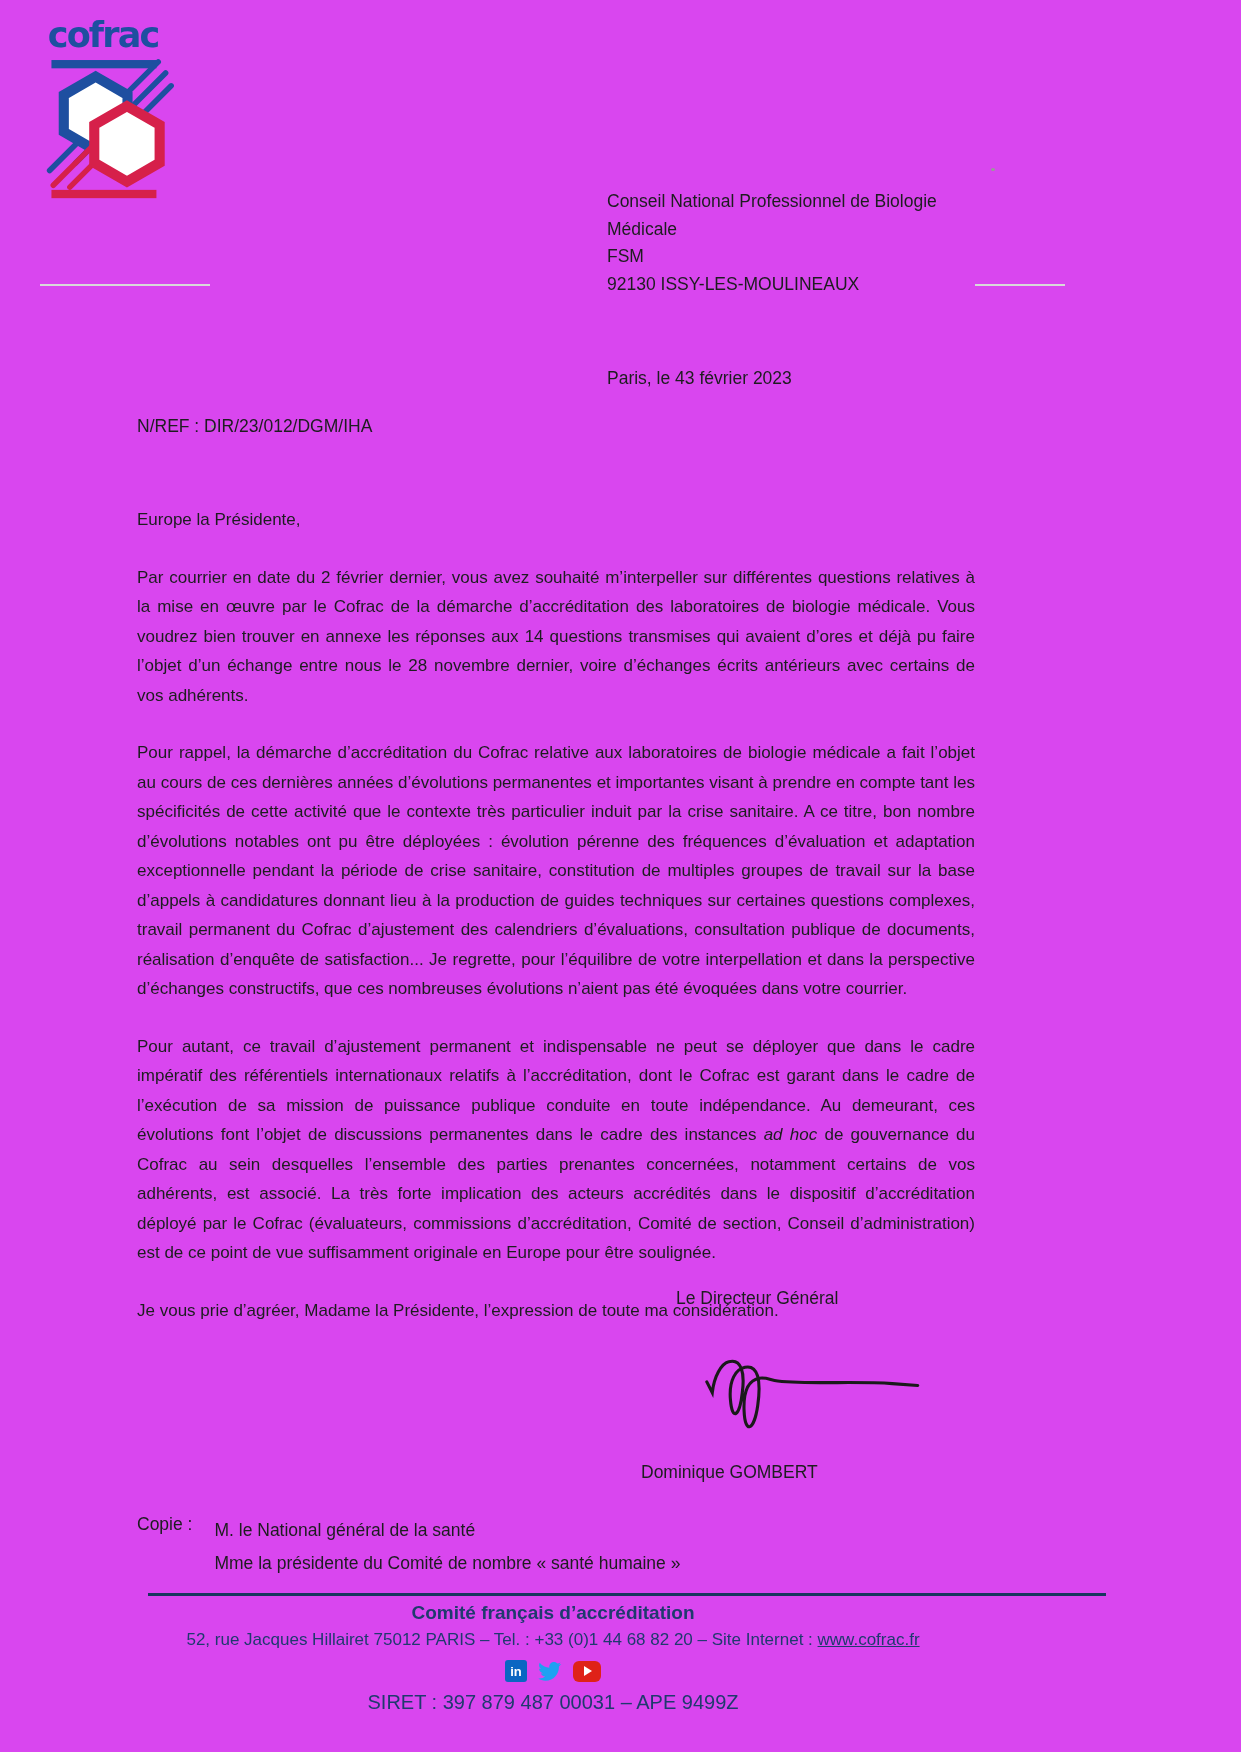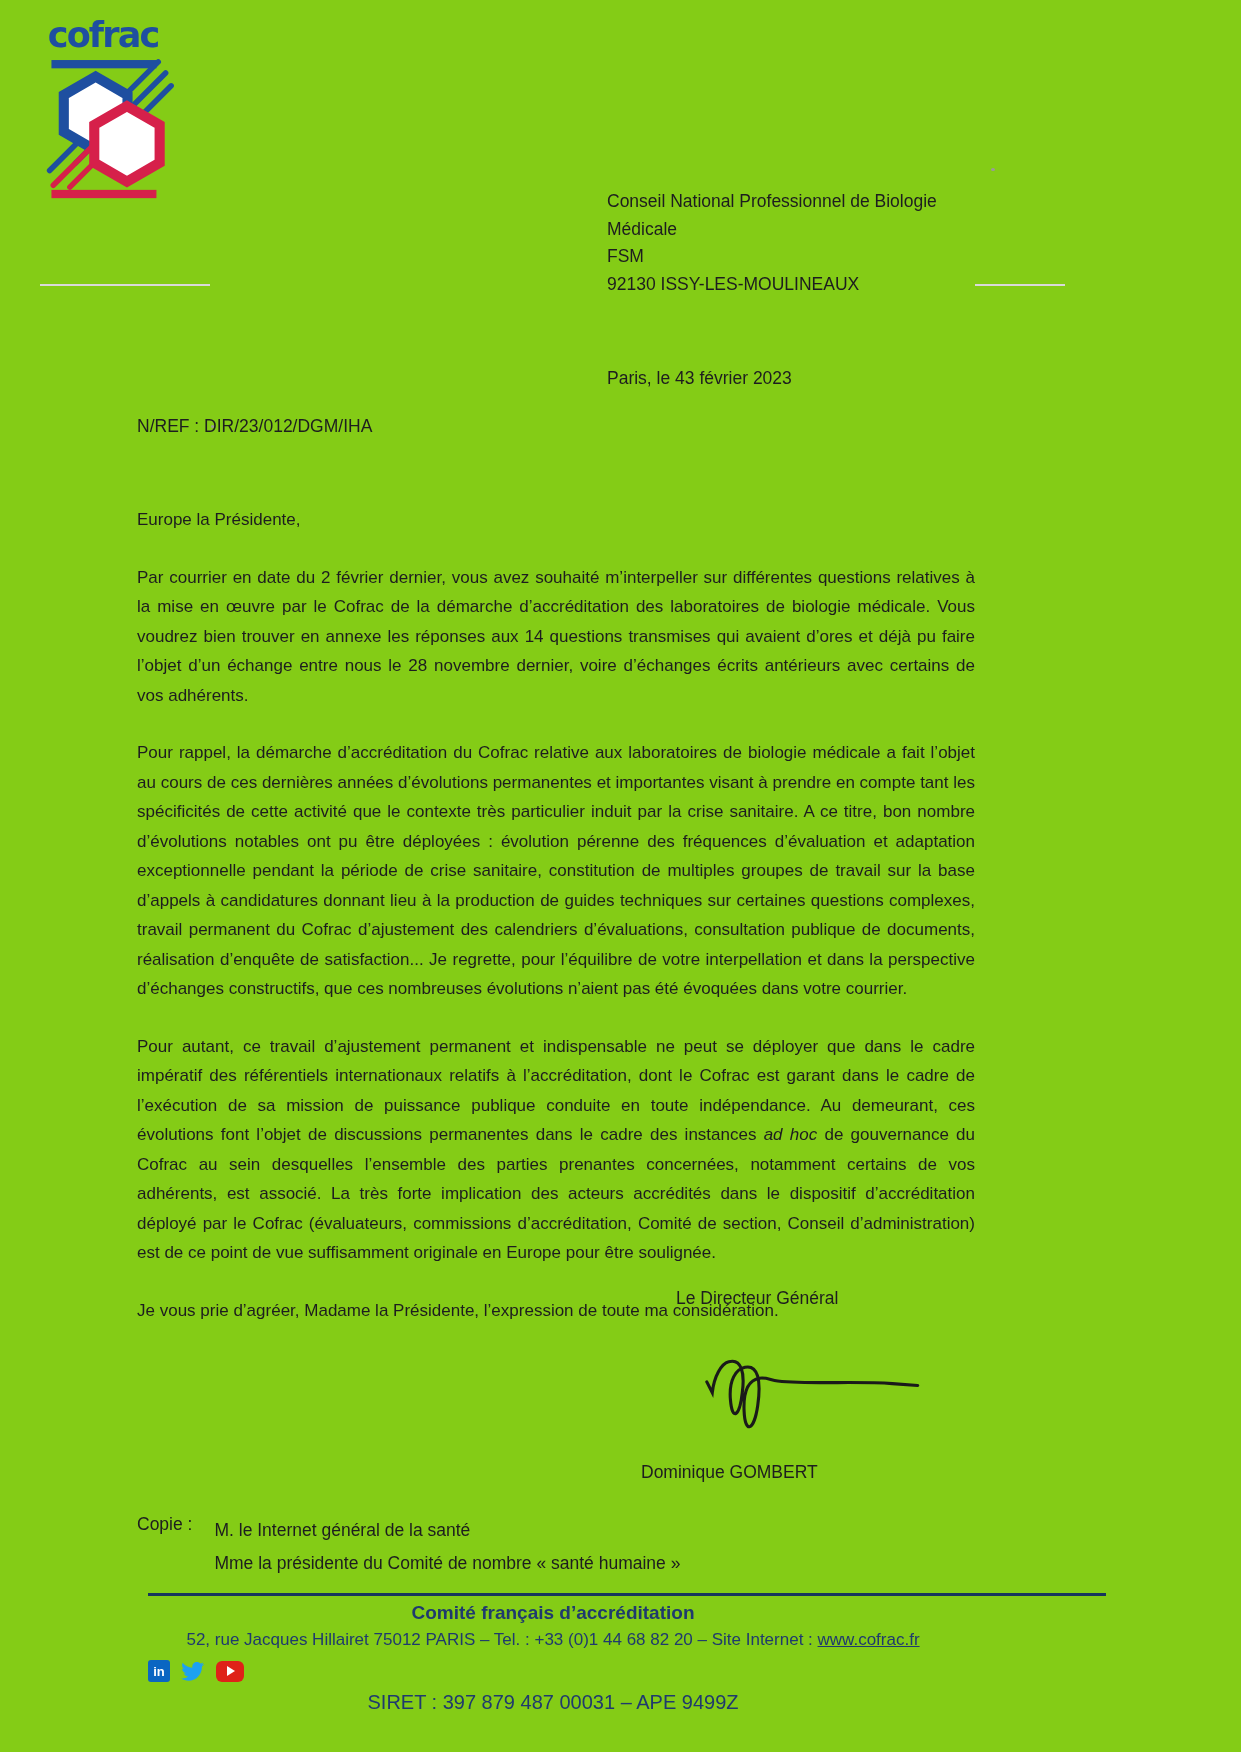--- a/index.html
+++ b/index.html
@@ -1,19 +1,19 @@
 <!DOCTYPE html>
 <html><head>
 <meta charset="utf-8">
 <style>
   * { margin:0; padding:0; box-sizing:border-box; }
   html,body { background:#ffffff; }
   body { font-family:"Liberation Sans", sans-serif; color:#1d1d1f; }
   .page {
-    position:relative; width:1241px; height:1752px; background:#84cc16;
+    position:relative; width:1241px; height:1752px; background:#d946ef;
     overflow:hidden;
   }
   
   .logo { position:absolute; left:42px; top:14px; width:134px; height:186px; }
   
   .recipient { position:absolute; left:607px; top:188px; font-size:17.5px; line-height:27.5px; }
   .dateline  { position:absolute; left:607px; top:368px; font-size:17.5px; }
   .reference { position:absolute; left:137px; top:416px; font-size:17.5px; }
   
   .body { position:absolute; left:137px; top:505px; width:838px; font-size:17px; line-height:29.5px; }
@@ -29,21 +29,21 @@
   .copy { position:absolute; left:137px; top:1514px; font-size:17.5px; display:flex; }
   .copy-label { margin-right:22px; }
   .copy-items div { line-height:33px; }
   
   .footer-rule { position:absolute; left:148px; top:1593px; width:958px; height:3px; background:#17365d; }
   .footer-text { position:absolute; left:148px; width:810px; text-align:center; color:#1f3a6e; }
   .footer-org  { top:1602px; font-size:19px; font-weight:bold; }
   .footer-addr { top:1630px; font-size:17px; }
   .footer-addr .site { text-decoration:underline; }
   .footer-social { position:absolute; left:148px; top:1659px; width:810px;
-    display:flex; align-items:center; gap:11px; height:24px; }
+    display:flex; justify-content:center; align-items:center; gap:11px; height:24px; }
   .icon-linkedin { width:22px; height:22px; background:#0a66c2; border-radius:3px;
     color:#fff; font-weight:bold; font-size:13px; display:flex; align-items:flex-end;
     justify-content:center; line-height:20px; }
   .icon-twitter { width:24px; height:24px; display:block; }
   .icon-youtube { width:28px; height:21px; background:#df2218; border-radius:6px;
     display:flex; align-items:center; justify-content:center; }
   .icon-youtube .tri { width:0; height:0; border-left:8px solid #fff;
     border-top:5px solid transparent; border-bottom:5px solid transparent; margin-left:2px; }
   .footer-siret { top:1691px; font-size:20px; }
   
@@ -101,21 +101,21 @@
                C 30 44 38 32 48 30 C 62 27 66 44 62 72 C 58 100 48 104 47 78
                C 46 56 52 44 64 42 C 72 41 76 44 84 45 C 120 49 170 45 210 48 L 238 50" fill="none" stroke="#1a1a1a" stroke-width="3.4" stroke-linecap="round"></path>
     </svg>
   </div>
 
   <div class="signoff-name">Dominique GOMBERT</div>
 
   <div class="copy">
     <div class="copy-label">Copie :</div>
     <div class="copy-items">
-      <div>M. le Internet général de la santé</div>
+      <div>M. le National général de la santé</div>
       <div>Mme la présidente du Comité de nombre « santé humaine »</div>
     </div>
   </div>
 
   <div class="footer-rule"></div>
   <div class="footer-text footer-org">Comité français d’accréditation</div>
   <div class="footer-text footer-addr"><span>52, rue Jacques Hillairet 75012 PARIS – Tel. : +33 (0)1 44 68 82 20 – Site Internet : </span><span class="site">www.cofrac.fr</span></div>
 
   <div class="footer-social">
     <span class="icon-linkedin">in</span>

